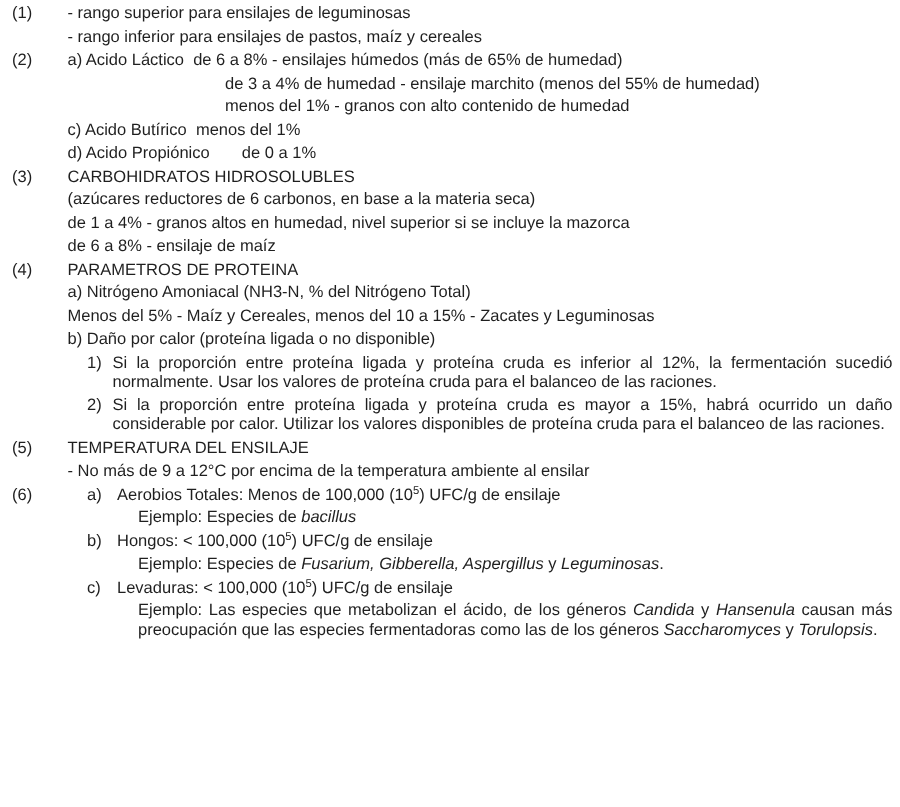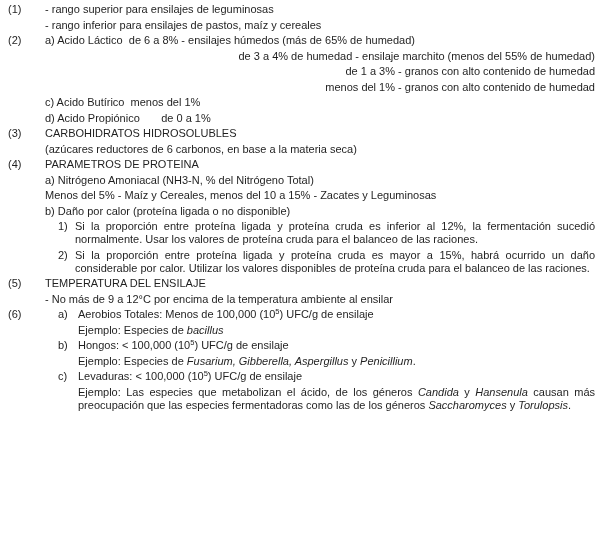--- a/index.html
+++ b/index.html
@@ -30,22 +30,22 @@
     margin-bottom: 2.5px;
   }
   .item-body {
     flex: 1;
     min-width: 0;
   }
   .ln {
     line-height: 13px;
     margin-bottom: 2.5px;
   }
-  .cont   { margin-left: 105px; text-align: right; }
-  .example{ margin-left: 33px; }
+  .cont   { margin-left: 105px; }
+  .example{ margin-left: 47px; }
   .just   { text-align: justify; }
   .subrow { display: flex; margin-left: 13px; }
   .subrow .submark { line-height: 13px; }
   .subnum .submark { flex: 0 0 17px; }
   .sublet .submark { flex: 0 0 20px; }
   .subtext { flex: 1; min-width: 0; line-height: 13px; }
   .it { font-style: italic; }
   sup { font-size: 7.5px; line-height: 0; vertical-align: 4px; }
 </style>
 </head>
@@ -58,31 +58,32 @@
         <div class="item-body">
           <div class="ln"><span>- rango superior para ensilajes de leguminosas</span></div>
           <div class="ln"><span>- rango inferior para ensilajes de pastos, maíz y cereales</span></div>
         </div>
       </div>
       <div class="item-row">
         <div class="num">(2)</div>
         <div class="item-body">
           <div class="ln"><span>a) Acido Láctico&nbsp; de 6 a 8% - ensilajes húmedos (más de 65% de humedad)</span></div>
           <div class="ln cont"><span>de 3 a 4% de humedad - ensilaje marchito (menos del 55% de humedad)</span></div>
-          <div class="ln cont"><span>de 1 a 3% - granos con alto contenido de humedad</span></div>
           <div class="ln cont"><span>menos del 1% - granos con alto contenido de humedad</span></div>
           <div class="ln"><span>c) Acido Butírico&nbsp; menos del 1%</span></div>
           <div class="ln"><span>d) Acido Propiónico&nbsp;&nbsp;&nbsp;&nbsp;&nbsp;&nbsp;&nbsp;de 0 a 1%</span></div>
         </div>
       </div>
       <div class="item-row">
         <div class="num">(3)</div>
         <div class="item-body">
           <div class="ln"><span>CARBOHIDRATOS HIDROSOLUBLES</span></div>
           <div class="ln"><span>(azúcares reductores de 6 carbonos, en base a la materia seca)</span></div>
+          <div class="ln"><span>de 1 a 4% - granos altos en humedad, nivel superior si se incluye la mazorca</span></div>
+          <div class="ln"><span>de 6 a 8% - ensilaje de maíz</span></div>
         </div>
       </div>
       <div class="item-row">
         <div class="num">(4)</div>
         <div class="item-body">
           <div class="ln"><span>PARAMETROS DE PROTEINA</span></div>
           <div class="ln"><span>a) Nitrógeno Amoniacal (NH3-N, % del Nitrógeno Total)</span></div>
           <div class="ln"><span>Menos del 5% - Maíz y Cereales, menos del 10 a 15% - Zacates y Leguminosas</span></div>
           <div class="ln"><span>b) Daño por calor (proteína ligada o no disponible)</span></div>
           <div class="ln subrow subnum">
@@ -107,21 +108,21 @@
         <div class="item-body">
           <div class="ln subrow sublet">
             <span class="submark">a)</span>
             <span class="subtext"><span>Aerobios Totales: Menos de 100,000 (10</span><sup>5</sup><span>) UFC/g de ensilaje</span></span>
           </div>
           <div class="ln example"><span>Ejemplo: Especies de </span><span class="it">bacillus</span></div>
           <div class="ln subrow sublet">
             <span class="submark">b)</span>
             <span class="subtext"><span>Hongos: &lt; 100,000 (10</span><sup>5</sup><span>) UFC/g de ensilaje</span></span>
           </div>
-          <div class="ln example"><span>Ejemplo: Especies de </span><span class="it">Fusarium, Gibberella, Aspergillus</span><span> y </span><span class="it">Penicillium</span><span>.</span></div>
+          <div class="ln example"><span>Ejemplo: Especies de </span><span class="it">Fusarium, Gibberella, Aspergillus</span><span> y </span><span class="it">Leguminosas</span><span>.</span></div>
           <div class="ln subrow sublet">
             <span class="submark">c)</span>
             <span class="subtext"><span>Levaduras: &lt; 100,000 (10</span><sup>5</sup><span>) UFC/g de ensilaje</span></span>
           </div>
           <div class="ln example just"><span>Ejemplo: Las especies que metabolizan el ácido, de los géneros </span><span class="it">Candida</span><span> y </span><span class="it">Hansenula</span><span> causan más preocupación que las especies fermentadoras como las de los géneros </span><span class="it">Saccharomyces</span><span> y </span><span class="it">Torulopsis</span><span>.</span></div>
         </div>
       </div>
     </div>
 </div>
 

